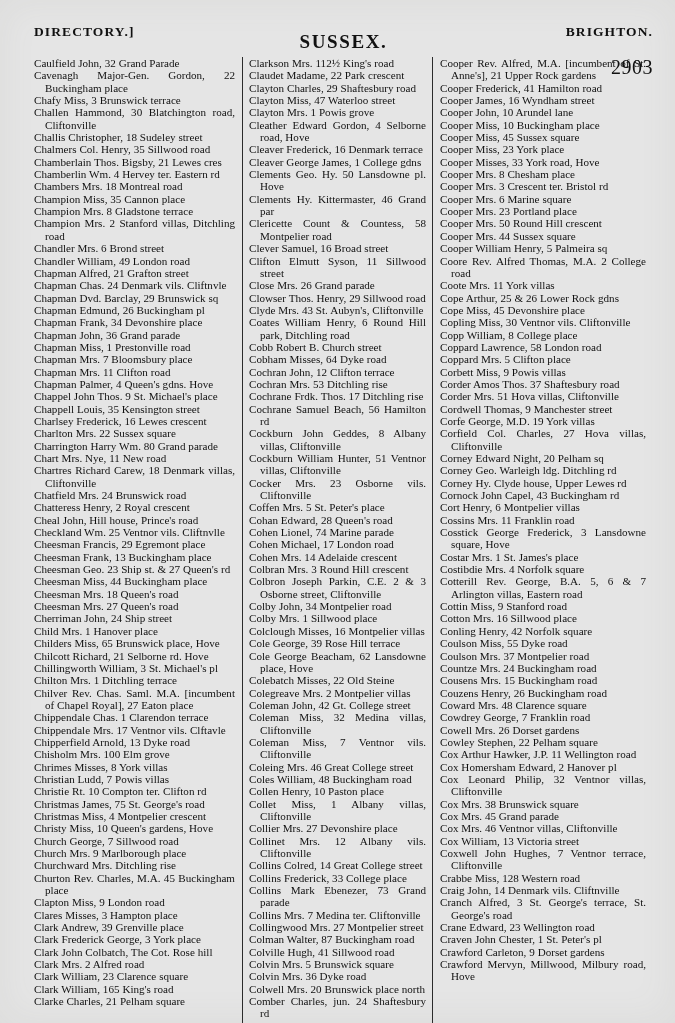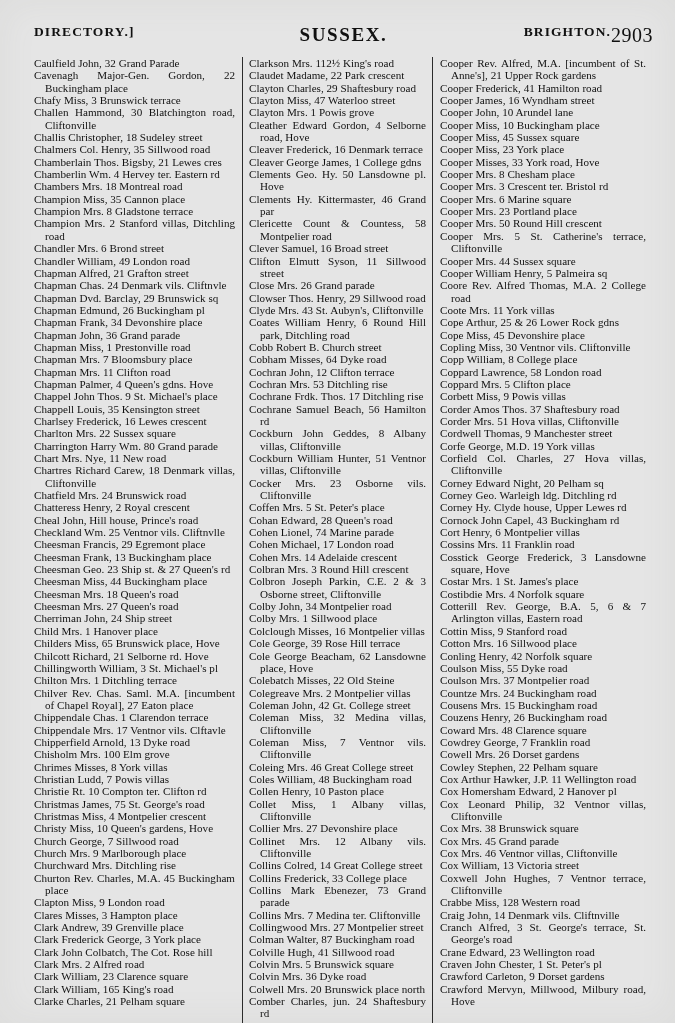--- a/index.html
+++ b/index.html
@@ -37,25 +37,27 @@
   }
   .rh-center {
     font-variant: small-caps;
     font-weight: 700;
     font-size: 19px;
     letter-spacing: 1.6px;
     position: absolute;
     left: 50%;
     transform: translateX(-50%);
     white-space: nowrap;
+    margin-top: 7px;
   }
   .rh-right {
     display: flex;
-    align-items: flex-start;
-    gap: 0;
+    align-items: flex-end;
+    gap: 16px;
+    flex-direction: column;
   }
   .rh-town {
     font-variant: small-caps;
     font-weight: 700;
     font-size: 13.5px;
     letter-spacing: 1.1px;
   }
   .rh-pageno {
     font-size: 20px;
     font-weight: 400;
@@ -269,21 +271,20 @@
         <p class="entry hang">Cooper John, 10 Arundel lane</p>
         <p class="entry hang">Cooper Miss, 10 Buckingham place</p>
         <p class="entry hang">Cooper Miss, 45 Sussex square</p>
         <p class="entry hang">Cooper Miss, 23 York place</p>
         <p class="entry hang">Cooper Misses, 33 York road, Hove</p>
         <p class="entry hang">Cooper Mrs. 8 Chesham place</p>
         <p class="entry hang">Cooper Mrs. 3 Crescent ter. Bristol rd</p>
         <p class="entry hang">Cooper Mrs. 6 Marine square</p>
         <p class="entry hang">Cooper Mrs. 23 Portland place</p>
         <p class="entry hang">Cooper Mrs. 50 Round Hill crescent</p>
-        <p class="entry hang">Cooper Mrs. 5 St. Catherine's terrace, Cliftonville</p>
         <p class="entry hang">Cooper Mrs. 44 Sussex square</p>
         <p class="entry hang">Cooper William Henry, 5 Palmeira sq</p>
         <p class="entry hang">Coore Rev. Alfred Thomas, <span class="sc">M.A.</span> 2 College road</p>
         <p class="entry hang">Coote Mrs. 11 York villas</p>
         <p class="entry hang">Cope Arthur, 25 &amp; 26 Lower Rock gdns</p>
         <p class="entry hang">Cope Miss, 45 Devonshire place</p>
         <p class="entry hang">Copling Miss, 30 Ventnor vils. Cliftonville</p>
         <p class="entry hang">Copp William, 8 College place</p>
         <p class="entry hang">Coppard Lawrence, 58 London road</p>
         <p class="entry hang">Coppard Mrs. 5 Clifton place</p>

